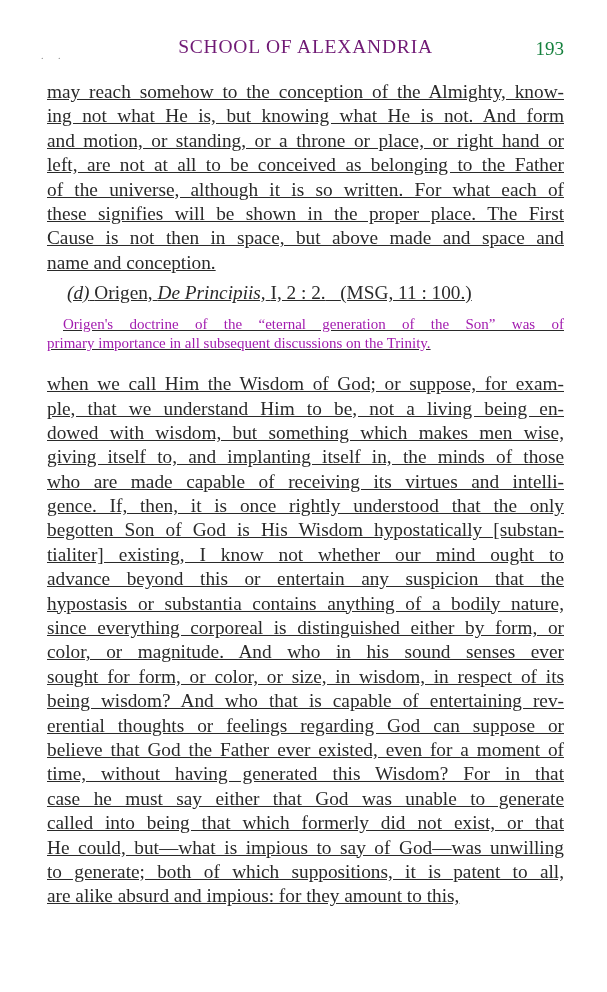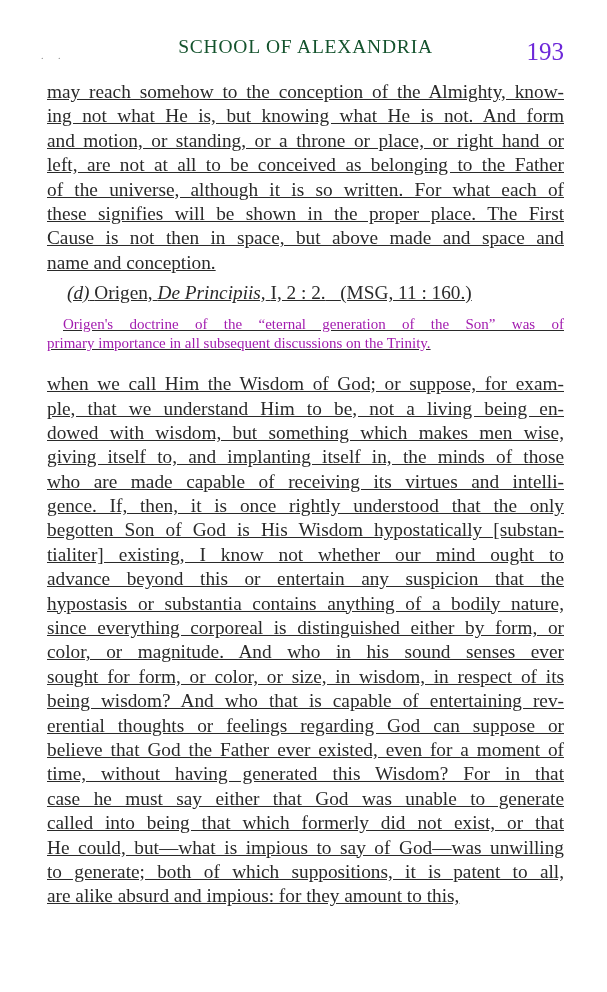--- a/index.html
+++ b/index.html
@@ -2,22 +2,22 @@
 <html><head>
 <meta charset="utf-8">
 <style>
   html, body { margin:0; padding:0; background:#ffffff; }
   body { width:607px; height:992px; overflow:hidden; position:relative;
          font-family:"Liberation Serif", "DejaVu Serif", serif; color:#2a2a2a; }
   .page { position:absolute; left:47px; top:0; width:517px; }
   .header { position:absolute; top:36px; left:0; width:517px; height:30px; }
   .header .dots { position:absolute; left:-6px; top:14px; font-size:10px; color:#888; letter-spacing:6px; }
   .header .title { position:absolute; left:0; width:517px; text-align:center; top:0;
-        font-size:19.5px; letter-spacing:0.8px; color:#14532d; }
-  .header .num { position:absolute; right:0; top:2px; font-size:25px; color:#6d28d9; }
+        font-size:19.5px; letter-spacing:0.8px; color:#701a75; }
+  .header .num { position:absolute; right:0; top:2px; font-size:19px; color:#15803d; }
   .body { position:absolute; left:0; top:80px; width:517px;text-decoration:underline; }
   .p { font-size:19.3px; line-height:24.4px; text-align:justify; margin:0; }
   .line { display:block; text-align:justify; text-align-last:justify; white-space:nowrap; height:24.4px; }
   .line.last { text-align-last:left; }
   .citation { margin-top:6px; padding-left:20px; font-size:19.3px; line-height:24px; height:28px; }
   .citation i { font-style:italic; }
   .note { font-size:15px; line-height:18.5px; color:#a21caf; margin-top:6px; }
   .note .line { height:18.5px; }
   .note .line.first { padding-left:16px; }
   .p2 { margin-top:20px; }
@@ -44,21 +44,21 @@
         <span class="line">Cause is not then in space, but above made and space and</span>
         <span class="line last">name and conception.</span>
       </div>
 
     <div class="citation">
       <span><i>(d)</i></span>
       <span>Origen,</span>
       <i>De Principiis,</i>
       <span>I, 2 : 2.</span>
       &nbsp;
-      <span>(MSG, 11 : 160.)</span>
+      <span>(MSG, 11 : 100.)</span>
     </div>
 
     <div class="note" id="note">
         <span class="line first">Origen's doctrine of the “eternal generation of the Son” was of</span>
         <span class="line last">primary importance in all subsequent discussions on the Trinity.</span>
       </div>
 
     <div class="p p2" id="passage2">
         <span class="line">when we call Him the Wisdom of God;  or suppose, for exam-</span>
         <span class="line">ple, that we understand Him to be, not a living being en-</span>

